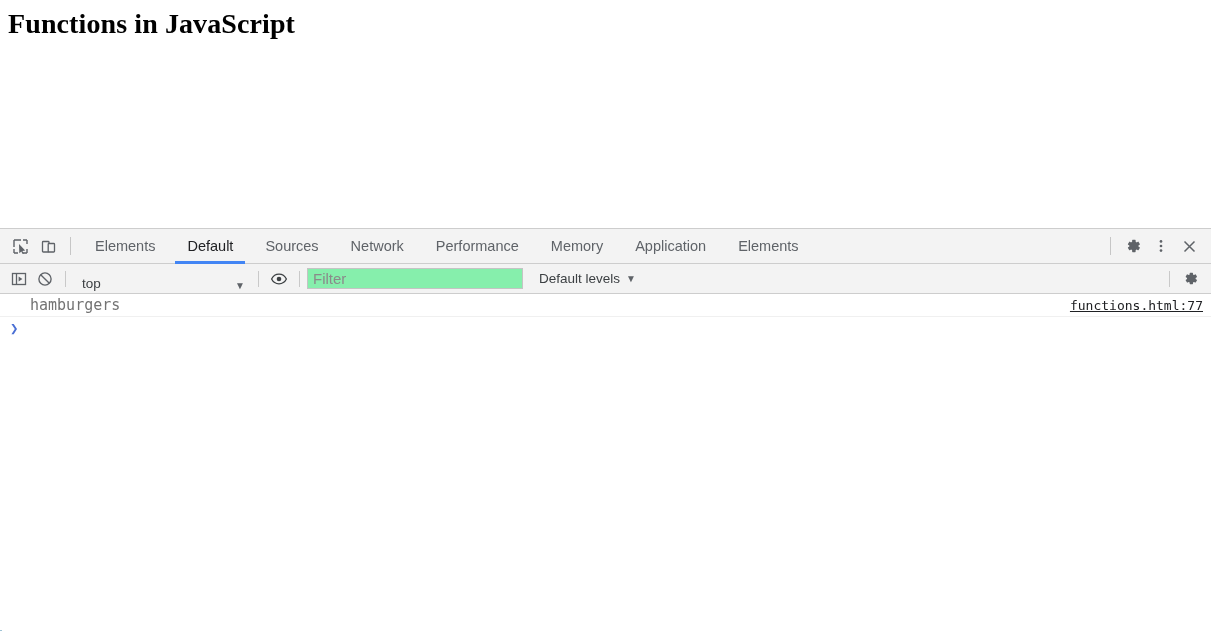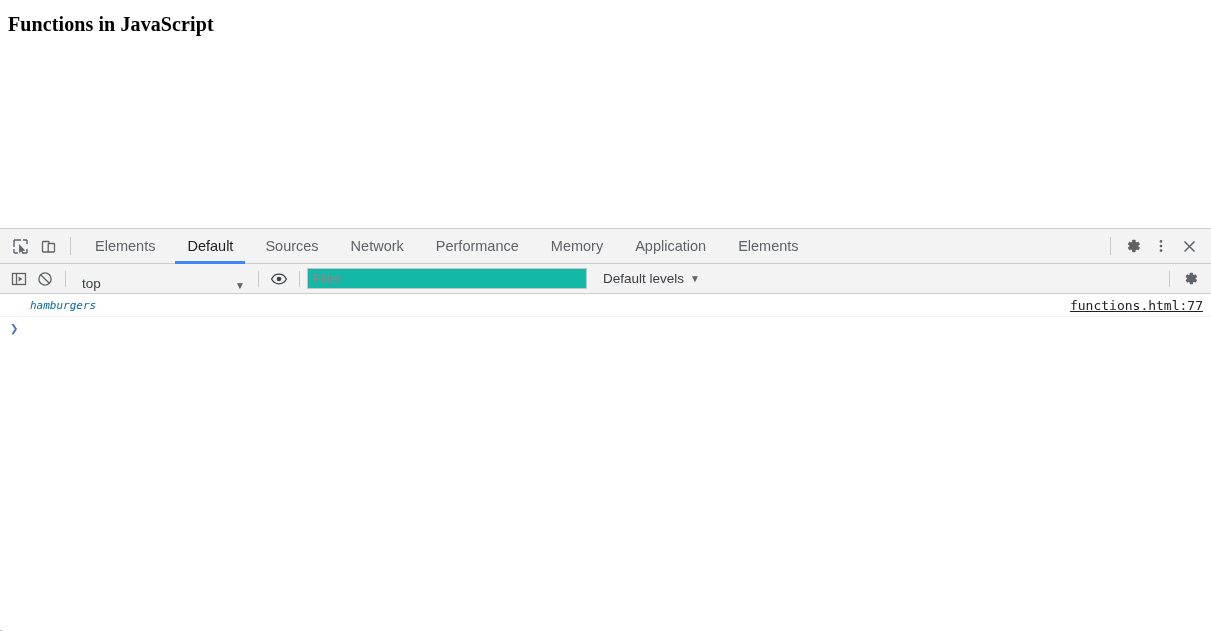--- a/index.html
+++ b/index.html
@@ -29,21 +29,21 @@
     background: #ffffff;
     overflow: hidden;
   }
   .page-title {
     position: absolute;
     left: 8px;
     top: 6px;
     margin: 0;
     font-family: "Liberation Serif", "DejaVu Serif", serif;
     font-weight: bold;
-    font-size: 20px;
+    font-size: 28px;
     line-height: 36px;
     color: #000000;
     letter-spacing: 0.1px;
   }
 
   
   .devtools {
     position: absolute;
     left: 0;
     top: 228px;
@@ -164,26 +164,26 @@
     cursor: pointer;
     flex: none;
   }
   .context-select .caret {
     margin-left: auto;
     font-size: 10px;
     color: #5f6368;
     line-height: 1;
   }
   .filter-input {
-    width: 280px;
+    width: 216px;
     height: 21px;
-    background: #14b8a6;
+    background: #86efac;
     border: 1px solid #c4c4c4;
     font-family: "Liberation Sans", sans-serif;
-    font-size: 13px;
+    font-size: 15px;
     color: #202124;
     padding: 0 5px;
     outline: none;
     flex: none;
   }
   .filter-input::placeholder { color: #8a8a8a; }
   .levels-select {
     display: flex;
     align-items: center;
     height: 24px;
@@ -220,24 +220,23 @@
     position: relative;
     display: flex;
     align-items: center;
     min-height: 23px;
     padding: 2px 8px 2px 30px;
     border-bottom: 1px solid #f0f0f0;
     background: #ffffff;
   }
   .console-msg-text {
     font-family: "DejaVu Sans Mono", "Liberation Mono", monospace;
-    font-size: 11px;
-    color: #0369a1;
+    font-size: 15px;
+    color: #737373;
     white-space: pre;
-    font-style: italic;
   }
   .console-source-link {
     margin-left: auto;
     font-family: "DejaVu Sans Mono", "Liberation Mono", monospace;
     font-size: 13px;
     color: #202124;
     text-decoration: underline;
     cursor: pointer;
   }
   .console-prompt-row {

